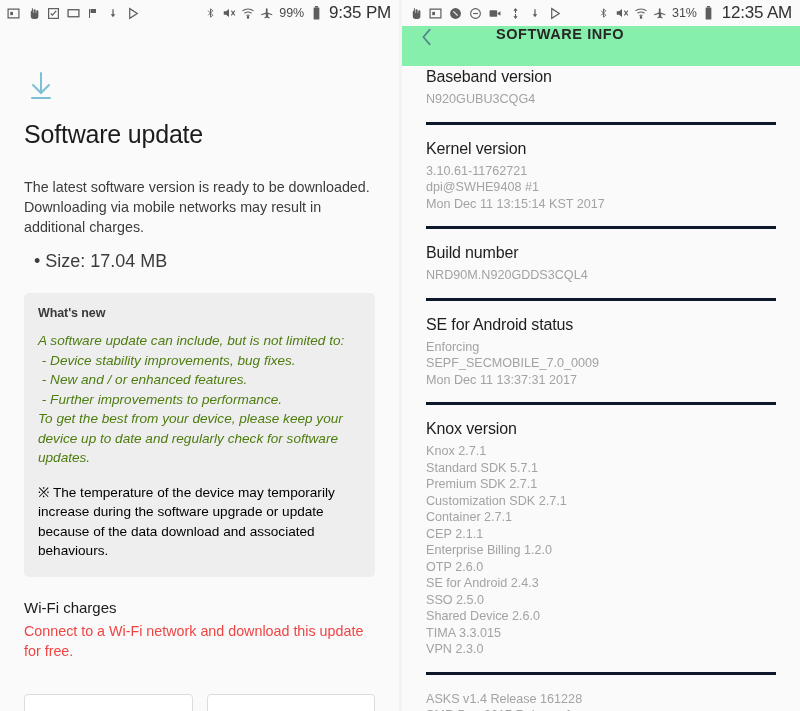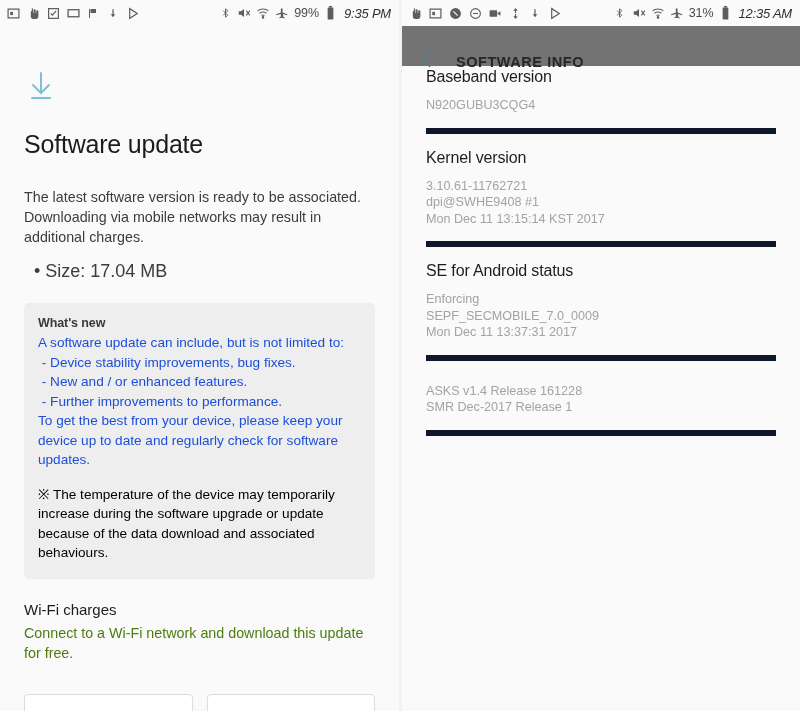--- a/index.html
+++ b/index.html
@@ -57,43 +57,42 @@
     height: 14px;
     color: #5d5d5d;
   }
   .sicon svg { display: block; }
   .status-pct {
     font-size: 12.5px;
     color: #4a4a4a;
     letter-spacing: -0.1px;
   }
   .status-time {
-    font-size: 13px;
+    font-size: 17px;
     color: #303030;
     letter-spacing: -0.2px;
     margin-left: 1px;
-    font-style: italic;
   }
 
   
   .su-body {
     padding: 0 24px;
     height: 685px;
     position: relative;
   }
   .dl-icon {
     margin-top: 44px;
     width: 34px;
     height: 34px;
     color: #7dc0d6;
   }
   .dl-icon svg { display: block; }
 
   .su-title {
-    margin-top: 26px;
+    margin-top: 16px;
     font-size: 25px;
     color: #1c1c1c;
     font-weight: normal;
     letter-spacing: -0.2px;
   }
   .su-desc {
     margin-top: 28px;
     font-size: 14.3px;
     line-height: 20px;
     color: #3c3c3c;
@@ -111,44 +110,45 @@
     border-radius: 5px;
     padding: 13px 14px 16px 14px;
   }
   .wn-title {
     font-size: 12.5px;
     font-weight: bold;
     color: #3a3a3a;
     letter-spacing: -0.1px;
   }
   .wn-body {
-    margin-top: 3px;
+    margin-top: 11px;
     font-size: 13.6px;
     line-height: 19.5px;
-    color: #1d4ed8;
+    color: #4d7c0f;
     white-space: pre-wrap;
+    font-style: italic;
   }
   .wn-note {
     margin-top: 15px;
     font-size: 13.6px;
     line-height: 19.5px;
     color: #000000;
     white-space: pre-wrap;
   }
 
   .wifi-block { margin-top: 22px; }
   .wifi-title {
     font-size: 15px;
     color: #1c1c1c;
   }
   .wifi-desc {
     margin-top: 5px;
     font-size: 14.3px;
     line-height: 20px;
-    color: #4d7c0f;
+    color: #ef4444;
   }
 
   .su-buttons {
     position: absolute;
     left: 24px;
     right: 24px;
     bottom: 16px;
     display: flex;
     gap: 14px;
   }
@@ -162,23 +162,24 @@
     font-size: 13.5px;
     letter-spacing: 0.7px;
     color: #262626;
     cursor: pointer;
   }
 
   
   .si-header {
     height: 44px;
     display: flex;
-    align-items: flex-end;
+    align-items: flex-start;
     padding-left: 14px;
-    background: #737373;
+    background: #86efac;
+    gap: 40px;
   }
   .back-chevron {
     width: 22px;
     height: 22px;
     color: #56808f;
     flex: 0 0 auto;
   }
   .back-chevron svg { display: block; }
   .si-header-title {
     margin-left: 18px;
@@ -187,34 +188,34 @@
     letter-spacing: 0.55px;
     color: #272727;
   }
 
   .si-list {
     padding: 0 24px;
     background: #fafafa;
   }
   .si-row {
     padding: 13px 0 14px 0;
-    border-bottom: 6px solid #0f172a;
+    border-bottom: 3px solid #0f172a;
   }
   .si-row.first {
     padding-top: 0;
     margin-top: -4px;
   }
   .si-label {
     font-size: 16px;
     color: #1d1d1d;
     letter-spacing: -0.15px;
     line-height: 22px;
   }
   .si-value {
-    margin-top: 9px;
+    margin-top: 3px;
     font-size: 12.6px;
     line-height: 16.5px;
     color: #a3a3a3;
     white-space: pre-wrap;
   }
 </style>
 </head>
 <body>
 
 <div class="screens">
@@ -303,21 +304,21 @@
       <div class="dl-icon">
         <svg width="34" height="34" viewBox="0 0 34 34" fill="none" stroke="currentColor" stroke-width="2" stroke-linecap="round">
           <path d="M17 3v19"></path>
           <path d="M9 15l8 8 8-8"></path>
           <path d="M8 28h18"></path>
         </svg>
       </div>
 
       <h1 class="su-title">Software update</h1>
 
-      <p class="su-desc">The latest software version is ready to be associated. Downloading via mobile networks may result in additional charges.</p>
+      <p class="su-desc">The latest software version is ready to be downloaded. Downloading via mobile networks may result in additional charges.</p>
 
       <p class="su-size">• Size: 17.04 MB</p>
 
       <div class="whatsnew">
         <div class="wn-title">What's new</div>
         <div class="wn-body">A software update can include, but is not limited to:
  - Device stability improvements, bug fixes.
  - New and / or enhanced features.
  - Further improvements to performance.
 To get the best from your device, please keep your device up to date and regularly check for software updates.</div>
@@ -439,26 +440,46 @@
         <div class="si-label">Baseband version</div>
         <div class="si-value">N920GUBU3CQG4</div>
       </div>
       <div class="si-row">
         <div class="si-label">Kernel version</div>
         <div class="si-value">3.10.61-11762721
 dpi@SWHE9408 #1
 Mon Dec 11 13:15:14 KST 2017</div>
       </div>
       <div class="si-row">
+        <div class="si-label">Build number</div>
+        <div class="si-value">NRD90M.N920GDDS3CQL4</div>
+      </div>
+      <div class="si-row">
         <div class="si-label">SE for Android status</div>
         <div class="si-value">Enforcing
 SEPF_SECMOBILE_7.0_0009
 Mon Dec 11 13:37:31 2017</div>
       </div>
       <div class="si-row">
+        <div class="si-label">Knox version</div>
+        <div class="si-value">Knox 2.7.1
+Standard SDK 5.7.1
+Premium SDK 2.7.1
+Customization SDK 2.7.1
+Container 2.7.1
+CEP 2.1.1
+Enterprise Billing 1.2.0
+OTP 2.6.0
+SE for Android 2.4.3
+SSO 2.5.0
+Shared Device 2.6.0
+TIMA 3.3.015
+VPN 2.3.0</div>
+      </div>
+      <div class="si-row">
         <div class="si-value">ASKS v1.4 Release 161228
 SMR Dec-2017 Release 1</div>
       </div>
 
     </div>
 
   </div>
 
 </div>
 

